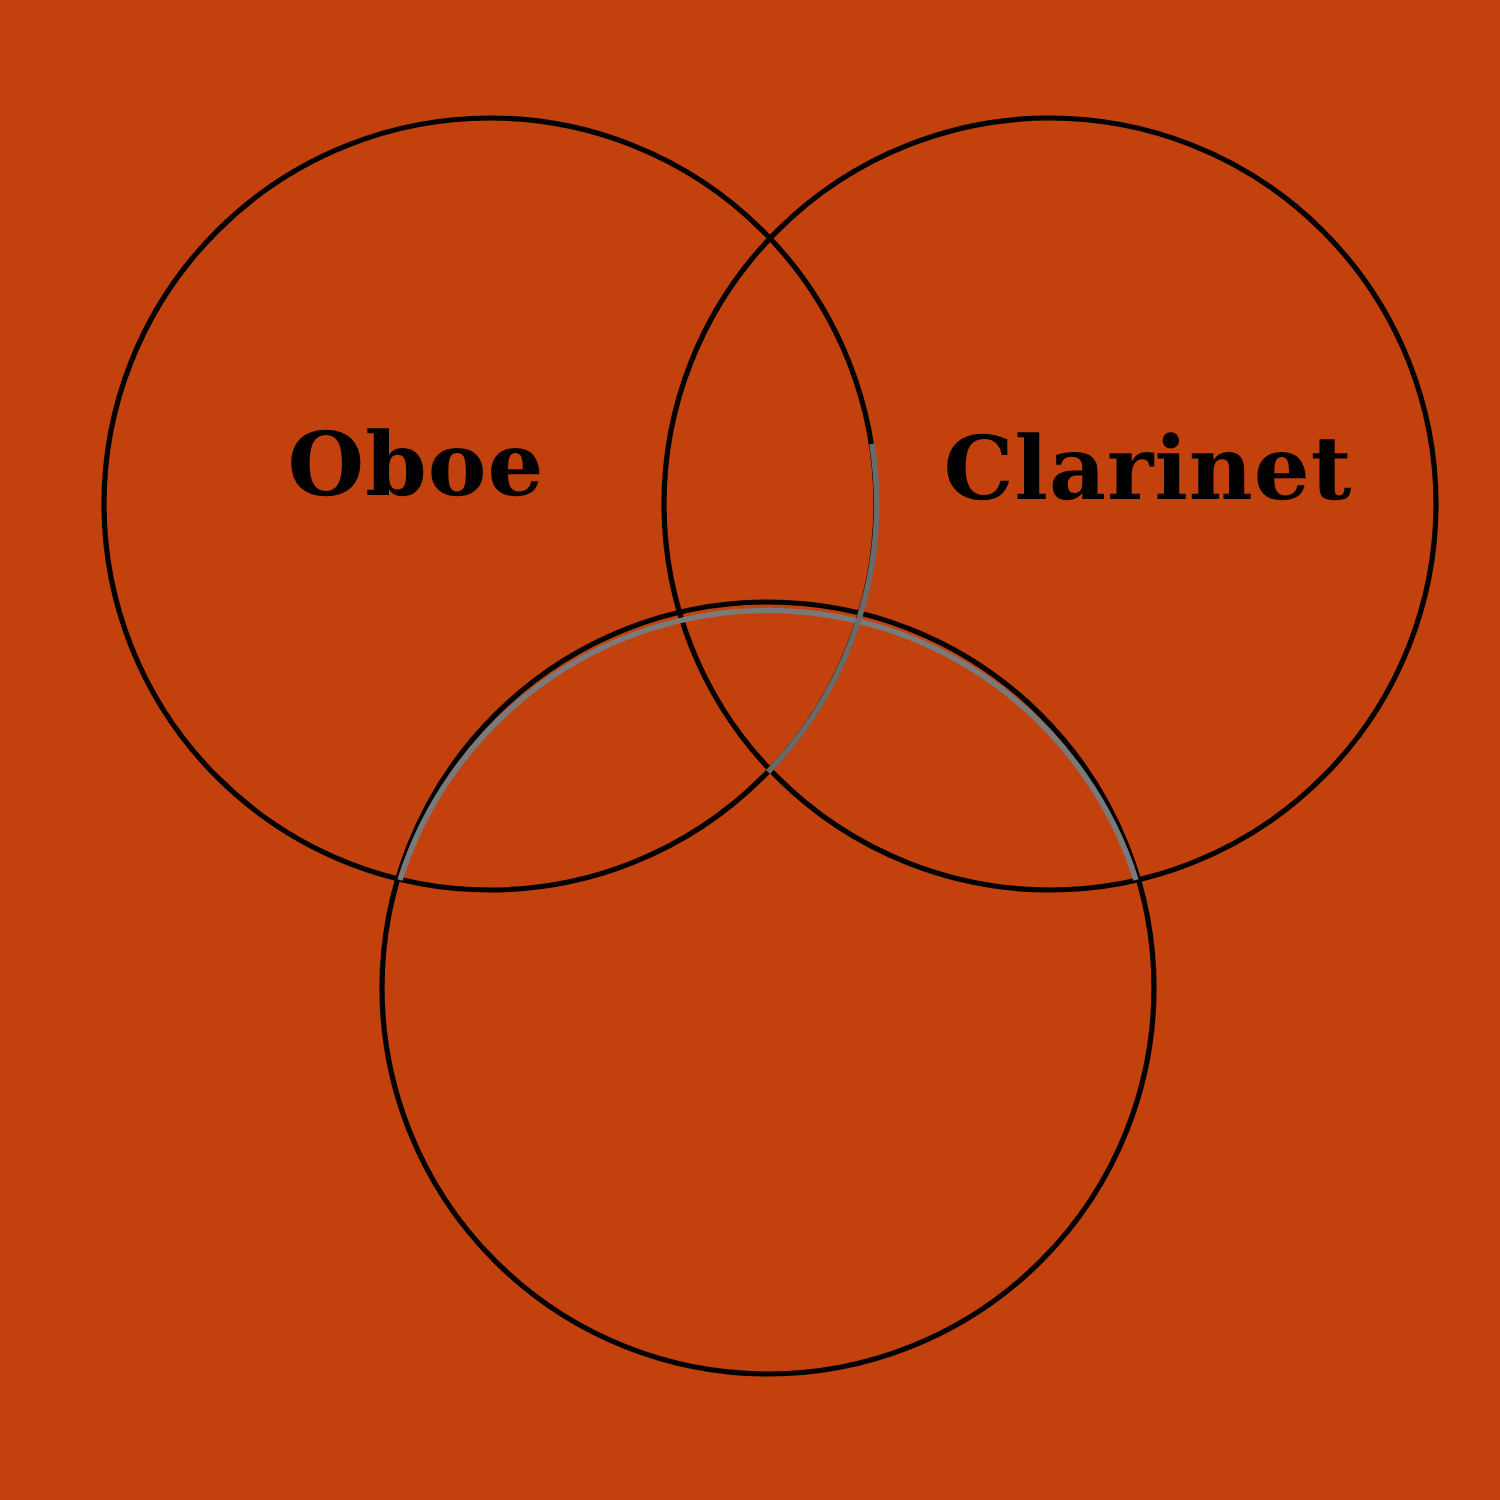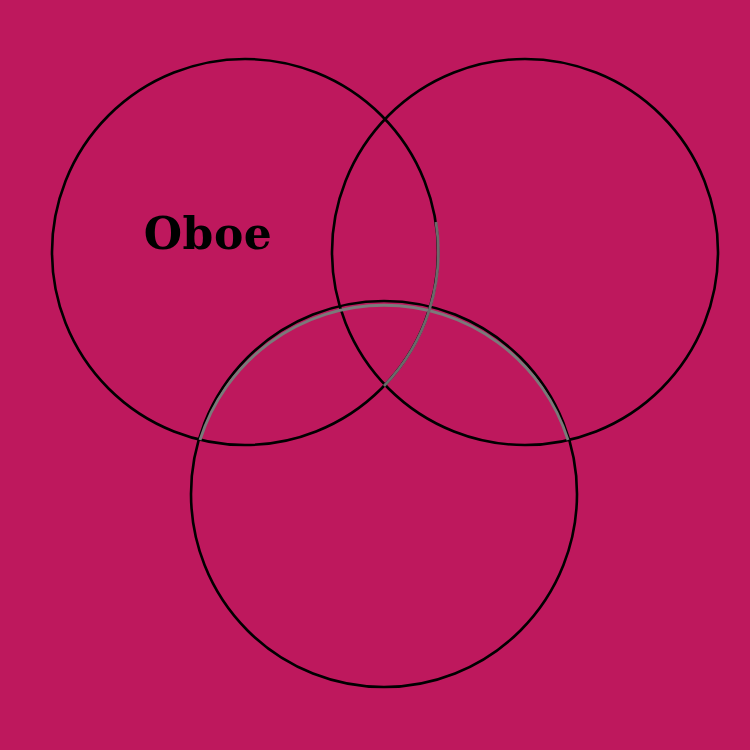--- a/index.html
+++ b/index.html
@@ -1,16 +1,16 @@
 <!DOCTYPE html>
 <html><head>
 <meta charset="utf-8">
 <style>
   html, body { margin: 0; padding: 0; background: #ffffff; }
-  .canvas { position: relative; width: 750px; height: 750px; background: #be185d; overflow: hidden; }
+  .canvas { position: relative; width: 750px; height: 750px; background: #c2410c; overflow: hidden; }
   svg { position: absolute; left: 0; top: 0; }
   .label {
     position: absolute;
     font-family: "DejaVu Serif", serif;
     font-weight: bold;
     font-size: 44px;
     color: #000000;
     white-space: nowrap;
     transform: translate(-50%, -50%);
     letter-spacing: 0.5px;
@@ -23,13 +23,14 @@
   <svg width="750" height="750" viewBox="0 0 750 750">
     <circle cx="245" cy="252" r="193" fill="none" stroke="#000" stroke-width="2.6"></circle>
     <circle cx="525" cy="252" r="193" fill="none" stroke="#000" stroke-width="2.6"></circle>
     <circle cx="384" cy="494" r="193" fill="none" stroke="#000" stroke-width="2.6"></circle>
 
     <path d="M 200 440 A 193 193 0 0 1 568 440" fill="none" stroke="#7a7a7a" stroke-width="2.8"></path>
     <path d="M 436 222 A 193 193 0 0 1 384 386" fill="none" stroke="#6a6a6a" stroke-width="2.8"></path>
   </svg>
 
   <div class="label" style="left:208px; top:233px;">Oboe</div>
+  <div class="label" style="left:574px; top:235px;">Clarinet</div>
 </div>
 
 </body></html>

